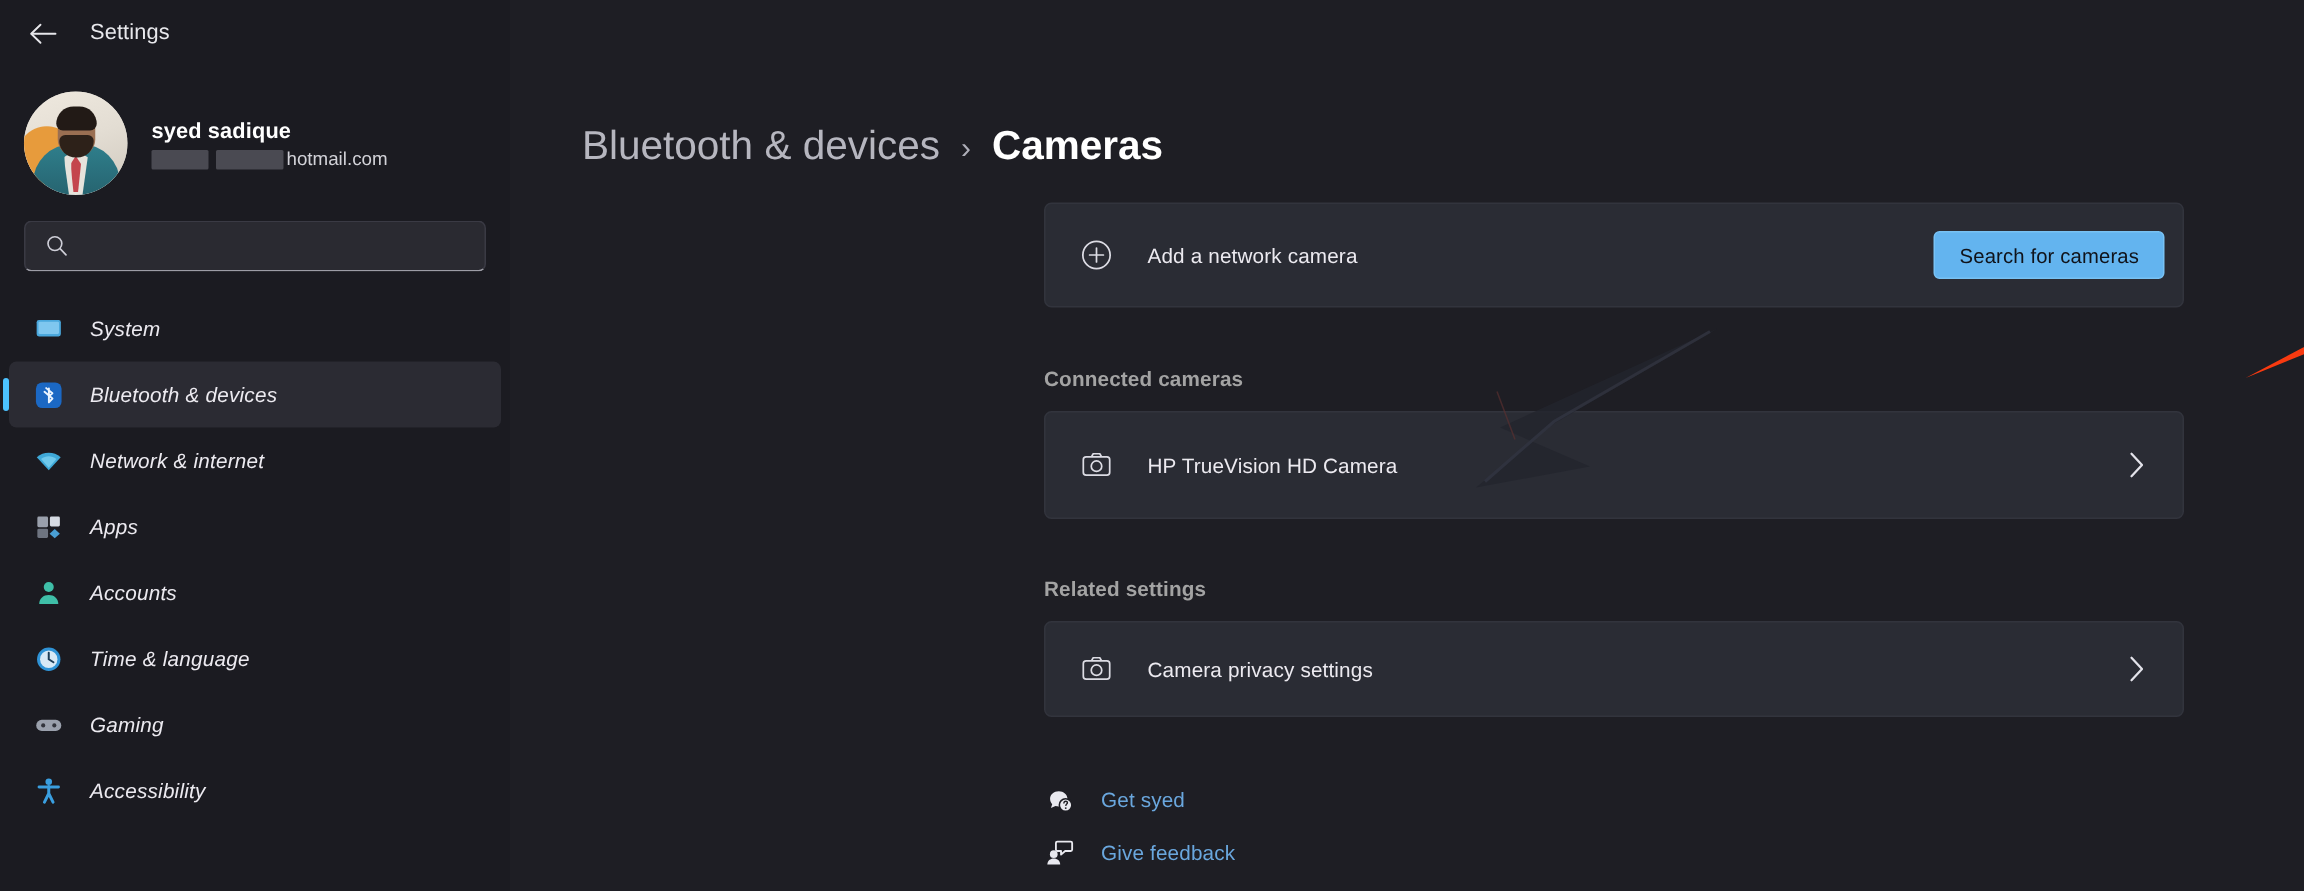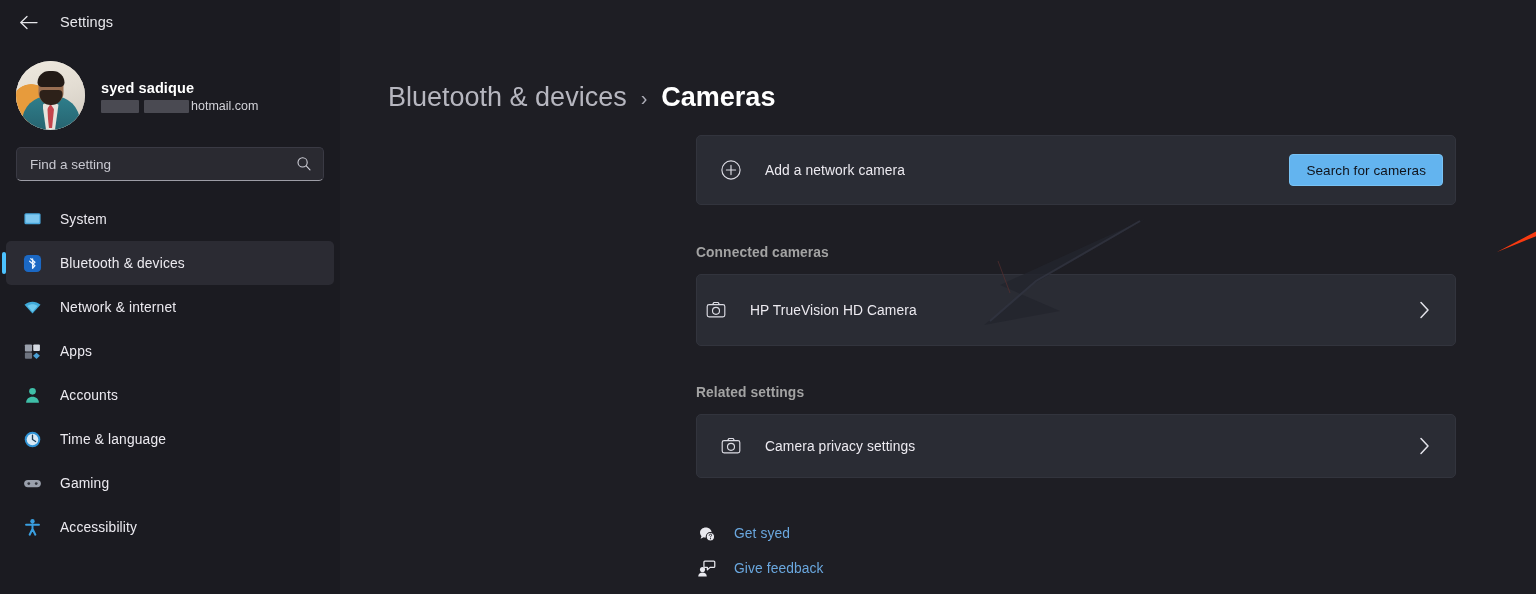--- a/index.html
+++ b/index.html
@@ -198,20 +198,21 @@
   }
   .nav-ic {
     width: 20px; height: 20px;
     flex: 0 0 20px;
     display: flex; align-items: center; justify-content: center;
   }
   .nav-label {
     font-size: 13.8px;
     color: #eceaf0;
     letter-spacing: .15px;
+    font-style: italic;
   }
 
   
   .content {
     flex: 1;
     height: 594px;
     position: relative;
     overflow: hidden;
     background: #1e1e24;
   }
@@ -249,21 +250,21 @@
     border: 1px solid #32343d;
     border-radius: 5px;
     display: flex;
     align-items: center;
     justify-content: center;
   }
 
   .card-area { position: absolute; left: 356px; right: 80px; }
 
   #card-add      { top: 135px;  height: 70px; padding: 0 12px 0 22px; }
-  #card-camera   { top: 274px;  height: 72px; padding: 0 18px 0 7px; cursor: pointer; }
+  #card-camera   { top: 274px;  height: 72px; padding: 0 18px 0 22px; cursor: pointer; }
   #card-privacy  { top: 414px;  height: 64px; padding: 0 18px 0 22px; cursor: pointer; }
 
   .row-ic {
     width: 24px; height: 24px;
     flex: 0 0 24px;
     display: flex; align-items: center; justify-content: center;
     margin-right: 22px;
   }
   .row-label {
     font-size: 13.8px;
@@ -377,21 +378,20 @@
         <div class="acct-mail">
           <span class="redact r1"></span>
             <span class="redact r2"></span>
             <span style="margin-left:2px">hotmail.com</span>
         </div>
       </div>
     </div>
 
     <div class="search-wrap">
       <div class="search-box">
-        <input type="text" value="" placeholder="Find a setting" style="">
         <span class="search-ic">
           <svg width="16" height="16" viewBox="0 0 16 16" fill="none">
             <circle cx="6.6" cy="6.4" r="4.6" stroke="#cfcfd8" stroke-width="1.1"></circle>
             <path d="M10.2 9.9L14 13.9" stroke="#cfcfd8" stroke-width="1.1" stroke-linecap="round"></path>
           </svg>
         </span>
       </div>
     </div>
 
     <nav class="nav">

